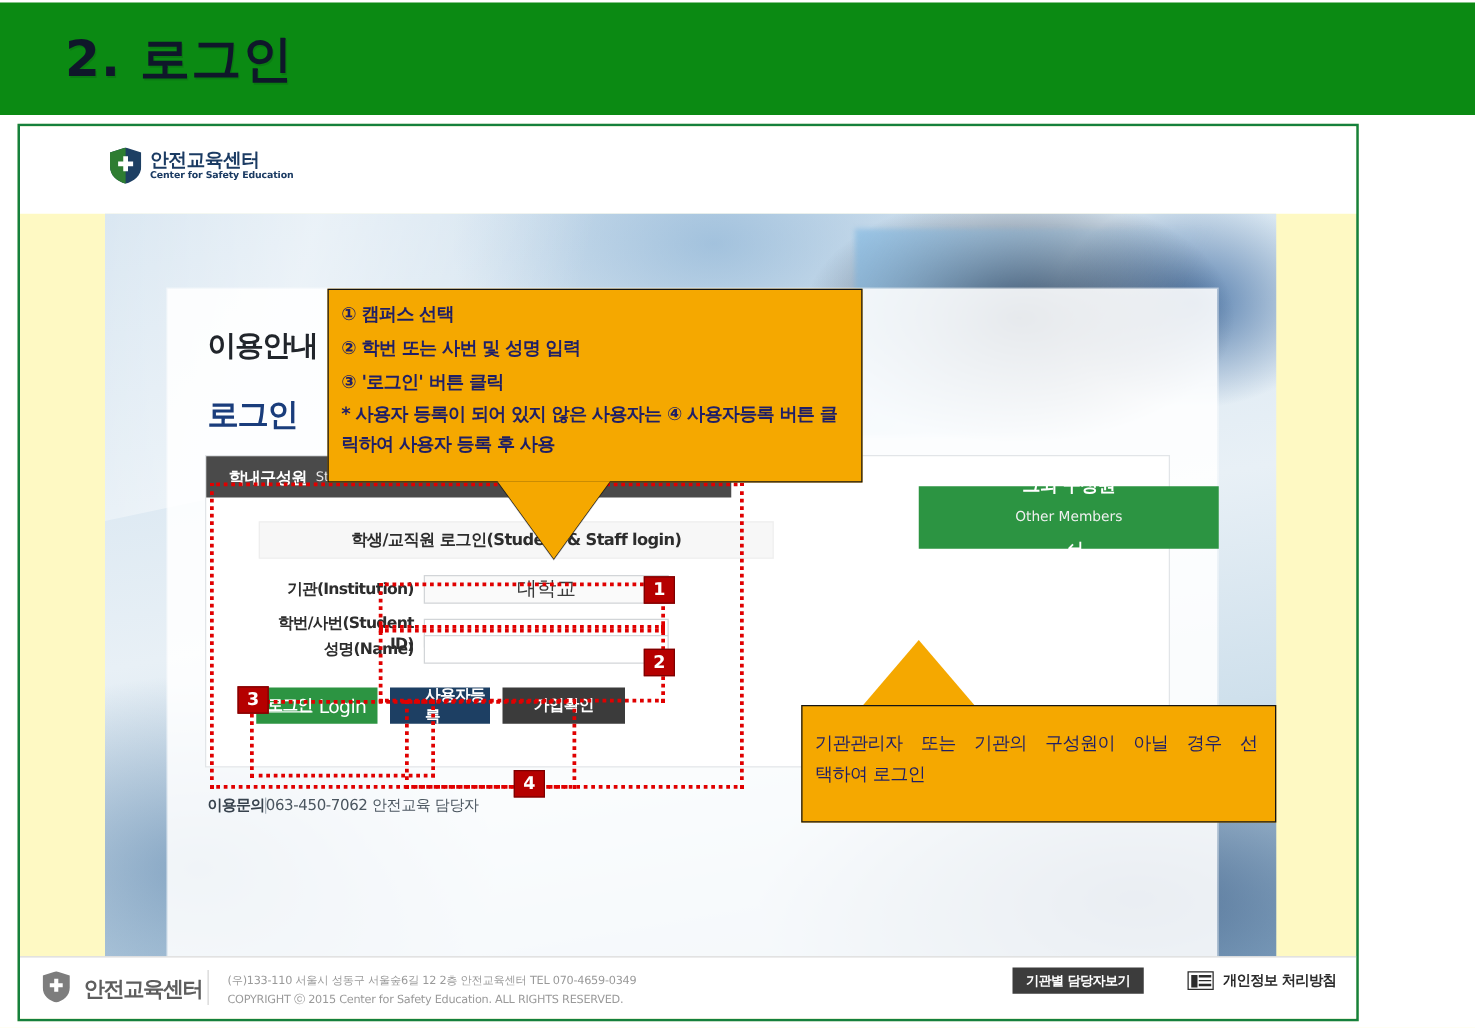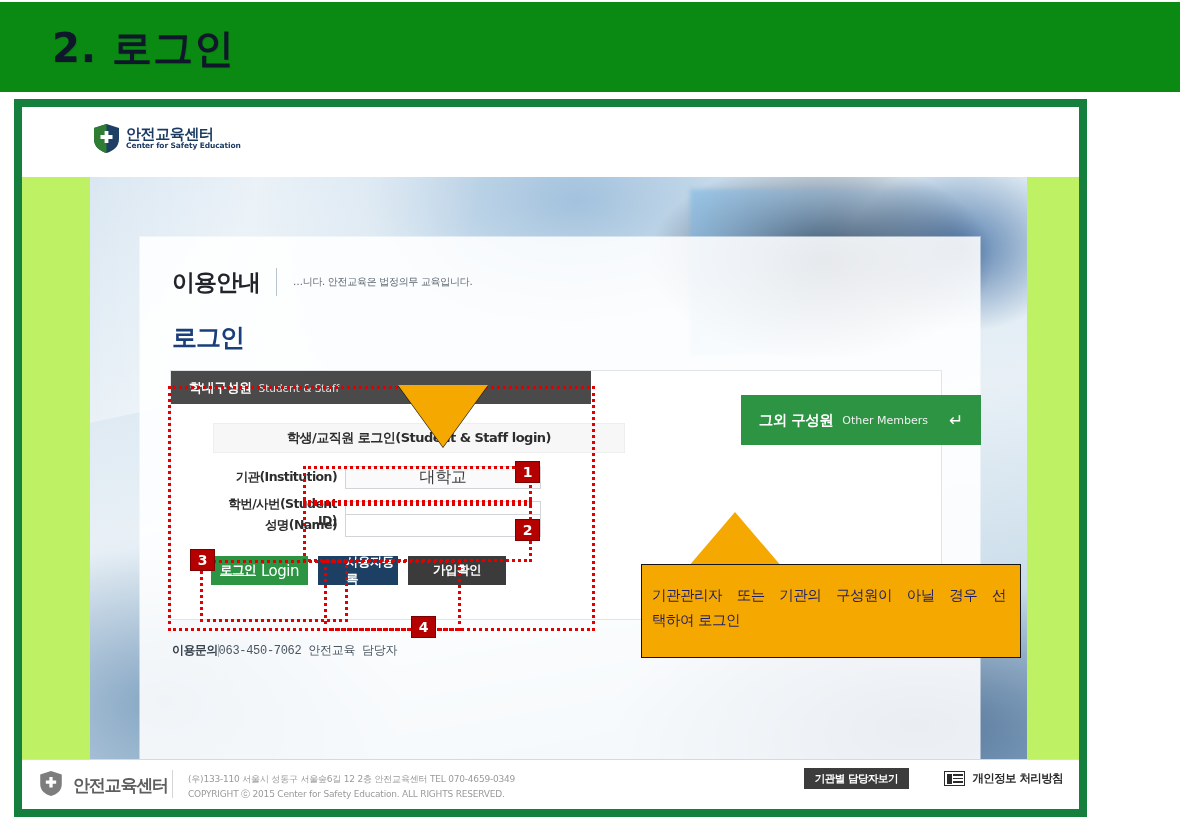--- a/index.html
+++ b/index.html
@@ -23,22 +23,22 @@
     font-size: 40px; font-weight: 700; color: #0f172a;
     letter-spacing: 1px; line-height: 48px;
     font-family: "DejaVu Sans", "Liberation Sans", sans-serif;
     text-shadow: 1px 1px 0 rgba(0,0,0,0.10);
   }
 
   
   .frame {
     position: absolute; left: 14px; top: 99px;
     width: 1073px; height: 718px;
-    background: #bef264;
-    border: 8px solid #15803d;
+    background: #fef9c3;
+    border: 2px solid #15803d;
     overflow: hidden;
   }
 
   
   .page-head {
     position: absolute; left: 0; top: 0; width: 100%; height: 70px;
     background: #ffffff;
   }
   .brand { position: absolute; left: 72px; top: 17px; display: flex; align-items: center; gap: 7px; }
   .shield {
@@ -147,29 +147,29 @@
   .btn .en { font-size: 15px; font-weight: 400; }
   .btn-login { width: 97px; background: #2c9442; }
   .btn-login .kr { text-decoration: underline; }
   .btn-register { width: 80px; background: #1d3f63; padding-left: 28px; }
   .btn-check { width: 98px; background: #3b3b3b; }
 
   
   .other-btn {
     position: absolute; left: 601px; top: 158px; width: 240px; height: 50px;
     background: #2c9442; display: flex; align-items: center; justify-content: center;
-    gap: 9px; cursor: pointer;
+    gap: 9px; cursor: pointer; flex-direction: column;
   }
   .other-btn .kr { color: #fff; font-size: 14.5px; font-weight: 700; letter-spacing: -0.5px; }
   .other-btn .en { color: #f0f0f0; font-size: 11px; }
   .other-btn .arrow { color: #fff; font-size: 17px; margin-left: 12px; }
 
   
   .inquiry {
-    position: absolute; left: 32px; top: 405px; display: flex; align-items: center; gap: 0; font-family: Liberation Mono, monospace;
+    position: absolute; left: 32px; top: 405px; display: flex; align-items: center; gap: 0;
   }
   .inquiry .lab { font-size: 12px; font-weight: 700; color: #37424d; letter-spacing: -0.6px; }
   .inquiry .bar { width: 1px; height: 13px; background: #aab4bd; }
   .inquiry .val { font-size: 12px; color: #4b5660; letter-spacing: -0.3px; }
 
   
   .site-footer {
     position: absolute; left: 0; bottom: 0; width: 100%; height: 50px;
     background: #ffffff; border-top: 1px solid #d9d9d9;
   }
@@ -381,20 +381,26 @@
   <div class="dash" style="left:200px; top:560px; width:148px; height:62px;"></div>
 
   <div class="dash" style="left:324px; top:560px; width:137px; height:71px;"></div>
 
   <div class="numbox" style="left:515px; top:461px;">1</div>
   <div class="numbox" style="left:515px; top:519px;">2</div>
   <div class="numbox" style="left:190px; top:549px;">3</div>
   <div class="numbox" style="left:411px; top:616px;">4</div>
 
   <div class="callout-tail"></div>
+  <div class="callout-top">
+    <div class="cline">① 캠퍼스 선택</div>
+    <div class="cline">② 학번 또는 사번 및 성명 입력</div>
+    <div class="cline">③ '로그인' 버튼 클릭</div>
+    <div class="cline wrap">* 사용자 등록이 되어 있지 않은 사용자는 ④ 사용자등록 버튼 클릭하여 사용자 등록 후 사용</div>
+  </div>
 
   <div class="callout-tail2"></div>
   <div class="callout-bottom">
     <div class="bline">기관관리자 또는 기관의 구성원이 아닐 경우 선</div>
     <div class="bline bline2">택하여 로그인</div>
   </div>
 
 </div>
 
 </body></html>

